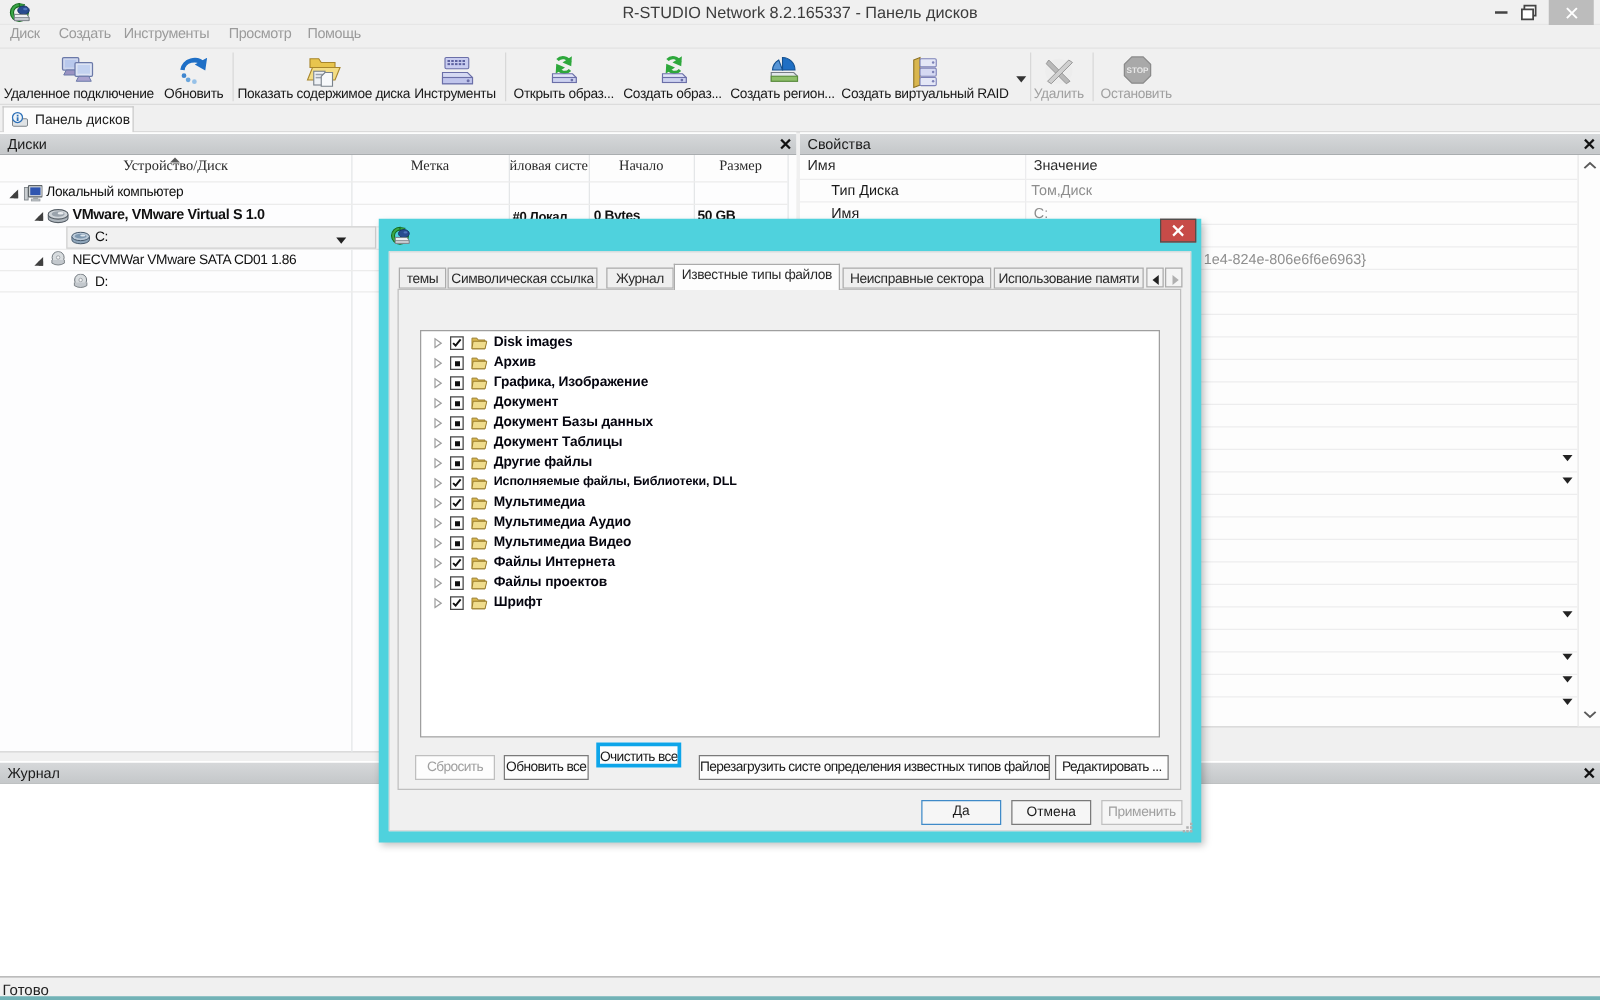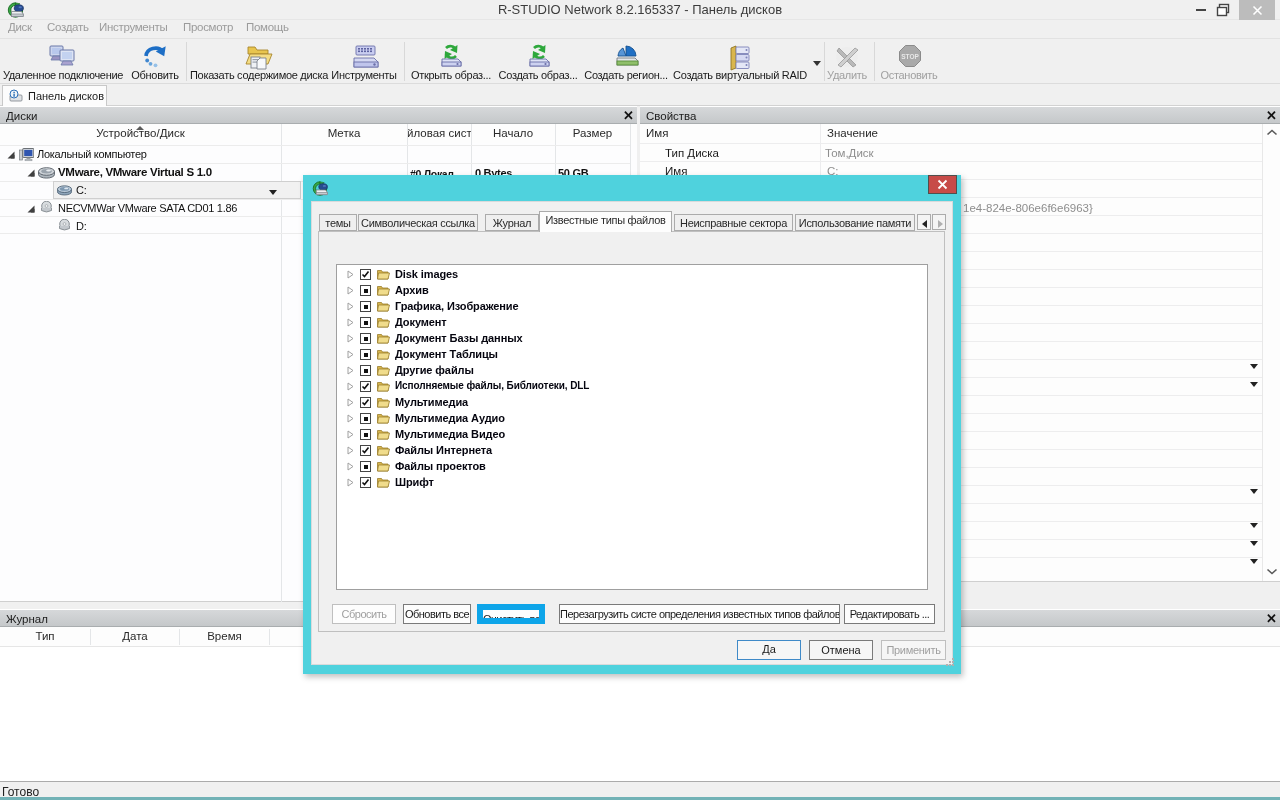--- a/index.html
+++ b/index.html
@@ -175,21 +175,21 @@
     <span class="abs" style="left:25px;top:4px;font-size:11px;color:#1a1a1a;white-space:nowrap;">Панель дисков</span>
   </div>
 </div>
 
 <div class="abs" id="disks" style="left:0;top:106px;width:637px;height:496px;background:#fdfdfe;border-bottom:1px solid #cfcfcf;">
   <div class="hdr abs" style="left:0;top:0;width:637px;height:18px;">
     <span>Диски</span>
     <div class="x">✕</div>
   </div>
 
-  <div class="abs" style="left:0;top:18px;width:637px;height:19px;background:#fdfdfd;">
+  <div class="abs" style="left:0;top:18px;width:637px;height:19px;background:#fdfdfd;font-family:Liberation Serif, serif;">
     <div class="colhead" style="left:0;width:281px;">Устройство/Диск</div>
     <div class="colhead" style="left:281px;width:126px;">Метка</div>
     <div class="colhead" style="left:407px;width:64px;font-size:11.5px;">йловая систе</div>
     <div class="colhead" style="left:471px;width:84px;">Начало</div>
     <div class="colhead" style="left:555px;width:75px;">Размер</div>
     <div class="abs" style="left:136px;top:2px;width:0;height:0;border-left:4px solid transparent;border-right:4px solid transparent;border-bottom:4px solid #5a5a5a;"></div>
   </div>
 
   <div class="vline" style="left:281px;top:18px;height:478px;"></div>
   <div class="vline" style="left:407px;top:18px;height:478px;"></div>
@@ -313,28 +313,20 @@
         <path d="M1.5 1.5 L6 5.5 L10.5 1.5" stroke="#5a5a5a" stroke-width="1.6" fill="none"></path>
       </svg>
   </div>
 </div>
 
 <div class="abs" id="journal" style="left:0;top:609px;width:1280px;height:173px;background:#ffffff;">
   <div class="hdr abs" style="left:0;top:0;width:1280px;height:18px;">
     <span>Журнал</span>
     <div class="x">✕</div>
   </div>
-  <div class="abs" style="left:0;top:18px;width:1280px;height:20px;background:#fdfdfd;border-bottom:1px solid #e6e6e6;">
-    <div class="colhead" style="left:0;width:90px;">Тип</div>
-    <div class="colhead" style="left:90px;width:90px;">Дата</div>
-    <div class="colhead" style="left:180px;width:89px;">Время</div>
-    <div class="vline" style="left:90px;top:2px;height:16px;"></div>
-    <div class="vline" style="left:179px;top:2px;height:16px;"></div>
-    <div class="vline" style="left:269px;top:2px;height:16px;"></div>
-  </div>
 </div>
 
 <div class="abs" style="left:0;top:781px;width:1280px;height:16px;background:#f0f0f0;border-top:1px solid #ababab;">
   <span class="abs" style="left:2px;top:3px;font-size:12px;color:#222;">Готово</span>
 </div>
 <div class="abs" style="left:0;top:797px;width:1280px;height:3px;background:#72b2b6;"></div>
 
 <div class="abs" id="dialog" style="left:303px;top:175px;width:658px;height:499px;background:#4fd2dd;box-shadow:2px 3px 6px rgba(0,0,0,0.25);">
 
   <svg class="abs" style="left:9px;top:6px" width="16" height="16" viewBox="0 0 17 17">
@@ -533,21 +525,21 @@
         <svg class="abs" style="left:40px;top:211px" width="13" height="12" viewBox="0 0 13 12">
           <path d="M0.5 2.5 L0.5 11 L11 11 L11 4 L5.5 4 L4.5 2.5 Z" fill="#d9b64e" stroke="#9a7d2c" stroke-width="0.8"></path>
           <path d="M1.5 5 L12.5 5 L11 11 L0.5 11 Z" fill="#f0dc8c" stroke="#9a7d2c" stroke-width="0.8"></path>
         </svg>
         <div class="abs" style="left:58px;top:211px;font-size:11px;letter-spacing:-0.1px;font-weight:bold;color:#05050f;white-space:nowrap">Шрифт</div>
       </div>
 
     <div id="btnrow">
         <div class="abs" style="left:20px;top:402px;width:64px;height:20px;background:#fdfdfd;color:#9f9f9f;border:1px solid #bfbfbf;font-size:11px;letter-spacing:-0.5px;text-align:center;line-height:19px;white-space:nowrap;overflow:hidden;">Сбросить</div>
         <div class="abs" style="left:91px;top:402px;width:68px;height:20px;background:#fdfdfd;color:#1a1a1a;border:1px solid #7a7a7a;font-size:11px;letter-spacing:-0.5px;text-align:center;line-height:19px;white-space:nowrap;overflow:hidden;">Обновить все</div>
-        <div class="abs" style="left:165px;top:402px;width:68px;height:20px;background:#fdfdfd;color:#1a1a1a;border:6px solid #0ea5e9;font-size:11px;letter-spacing:-0.5px;text-align:center;line-height:19px;white-space:nowrap;overflow:hidden;">Очистить все</div>
+        <div class="abs" style="left:165px;top:392px;width:68px;height:20px;background:#fdfdfd;color:#1a1a1a;border:3px solid #0ea5e9;font-size:11px;letter-spacing:-0.5px;text-align:center;line-height:19px;white-space:nowrap;overflow:hidden;">Очистить все</div>
         <div class="abs" style="left:247px;top:402px;width:281px;height:20px;background:#fdfdfd;color:#1a1a1a;border:1px solid #7a7a7a;font-size:11px;letter-spacing:-0.5px;text-align:center;line-height:19px;white-space:nowrap;overflow:hidden;">Перезагрузить систе определения известных типов файлов</div>
         <div class="abs" style="left:532px;top:402px;width:91px;height:20px;background:#fdfdfd;color:#1a1a1a;border:1px solid #7a7a7a;font-size:11px;letter-spacing:-0.5px;text-align:center;line-height:19px;white-space:nowrap;overflow:hidden;">Редактировать ...</div>
       </div>
     <svg class="abs" style="left:634px;top:456px" width="9" height="9" viewBox="0 0 9 9">
       <g fill="#b0b0b0">
           <rect x="6" y="0" width="2" height="2"></rect>
           <rect x="6" y="3" width="2" height="2"></rect>
           <rect x="6" y="6" width="2" height="2"></rect>
           <rect x="3" y="3" width="2" height="2"></rect>
           <rect x="3" y="6" width="2" height="2"></rect>

